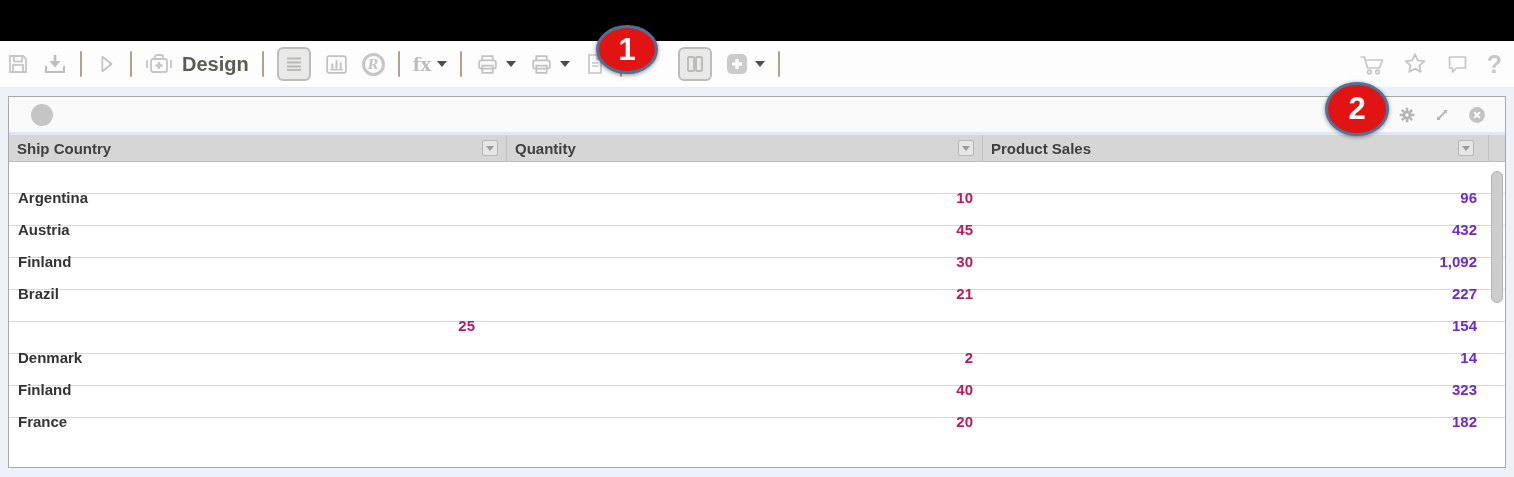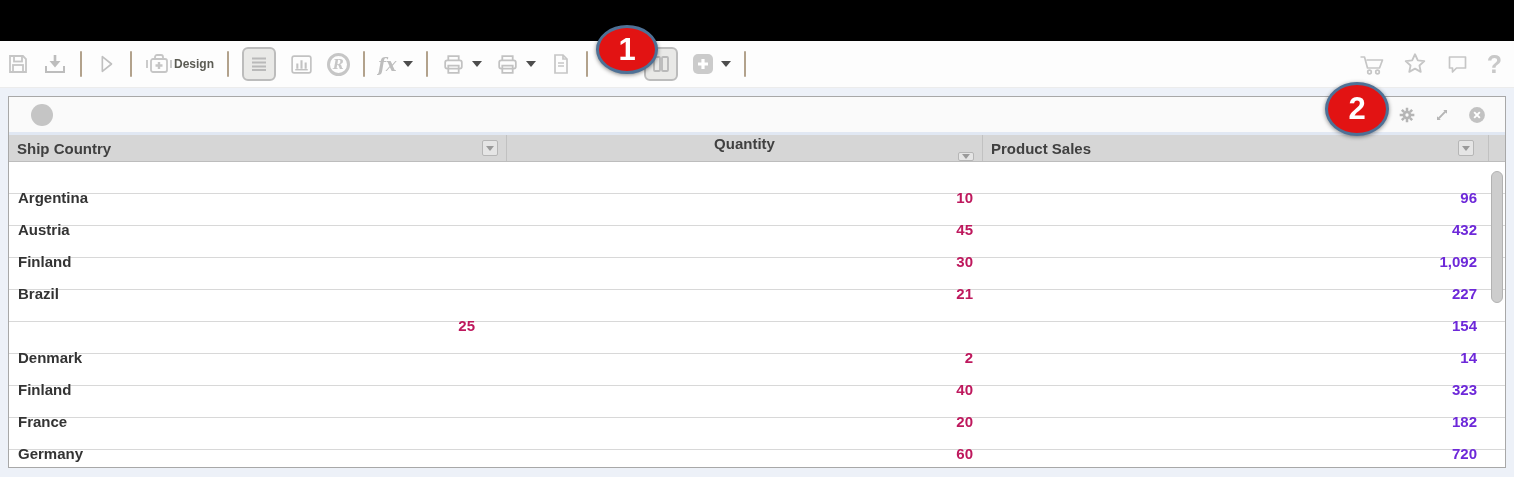--- a/index.html
+++ b/index.html
@@ -19,23 +19,23 @@
     display:flex; align-items:center;
     padding:0 10px 0 6px; column-gap:13px;
     border-bottom:1px solid #ececec;
   }
   .tool-btn { display:flex; align-items:center; justify-content:center; cursor:pointer; }
   .tool-sel {
     border:2px solid #bcbcbc; border-radius:6px; background:#e9e9e7;
     padding:3px; display:flex; align-items:center; justify-content:center;
   }
   .vsep { width:2px; height:26px; background:#b2a28c; border-radius:1px; }
-  .design-label { font-size:12px; font-weight:bold; color:#5c5c54; margin-left:1px; }
+  .design-label { font-size:20px; font-weight:bold; color:#5c5c54; margin-left:9px; }
   .fx-group, .drop-group { display:flex; align-items:center; gap:6px; }
-  .fx-text { font-family:"DejaVu Serif", serif; font-style:italic; font-weight:bold; color:#bdbdbd; font-size:18px; }
+  .fx-text { font-family:"DejaVu Serif", serif; font-weight:bold; color:#bdbdbd; font-size:18px; }
   .caret { width:0; height:0; border-left:5px solid transparent; border-right:5px solid transparent; border-top:6px solid #4d4d4d; }
   .r-circle {
     width:23px; height:23px; border:3px solid #c6c6c6; border-radius:50%;
     display:flex; align-items:center; justify-content:center;
     font-family:"DejaVu Serif", serif; font-weight:bold; font-style:italic;
     font-size:13px; color:#c6c6c6;
   }
   .badge-spacer { width:30px; height:24px; }
   .toolbar-right { margin-left:auto; display:flex; align-items:center; gap:17px; padding-right:2px; }
   .help-glyph { font-size:25px; font-weight:bold; color:#c9c9c9; line-height:1; }
@@ -55,21 +55,21 @@
   .panel-actions { margin-left:auto; display:flex; align-items:center; gap:15px; padding-right:4px; }
   .panel-actions .tool-btn { width:20px; height:20px; }
 
   
   .thead { display:flex; height:27px; background:#d6d6d6; border-bottom:1px solid #bdbdbd; }
   .th {
     display:flex; align-items:center; font-size:15px; font-weight:bold; color:#404040;
     padding:0 8px; border-right:1px solid #c1c1c1;
   }
   .th-country { width:498px; }
-  .th-qty { width:476px;flex-direction:column; }
+  .th-qty { width:476px; }
   .th-sales { flex:1; }
   .th-gutter { width:14px; border-right:none; }
   .filter-btn {
     margin-left:auto; width:16px; height:16px; border:1px solid #b6b6b6; border-radius:2px;
     background:#e5e5e5; display:flex; align-items:center; justify-content:center; cursor:pointer;
   }
   .filter-btn .tri { width:0; height:0; border-left:4px solid transparent; border-right:4px solid transparent; border-top:5px solid #9a9a9a; }
   .th-sales .filter-btn { margin-right:6px; }
 
   .tr { display:flex; height:32px; border-bottom:1px solid #d8d8d8; }
@@ -382,26 +382,20 @@
     <div class="td td-gutter"></div>
   </div>
 
   <div class="tr">
     <div class="td td-country">France</div>
     <div class="td td-qty">20</div>
     <div class="td td-sales">182</div>
     <div class="td td-gutter"></div>
   </div>
 
-  <div class="tr">
-    <div class="td td-country">Germany</div>
-    <div class="td td-qty">60</div>
-    <div class="td td-sales">720</div>
-    <div class="td td-gutter"></div>
-  </div>
 </div>
 
     <div class="tr tr-sliver">
       <div class="td td-country"></div>
       <div class="td td-qty"></div>
       <div class="td td-sales"></div>
       <div class="td td-gutter"></div>
     </div>
 
     <div class="scroll-thumb"></div>

